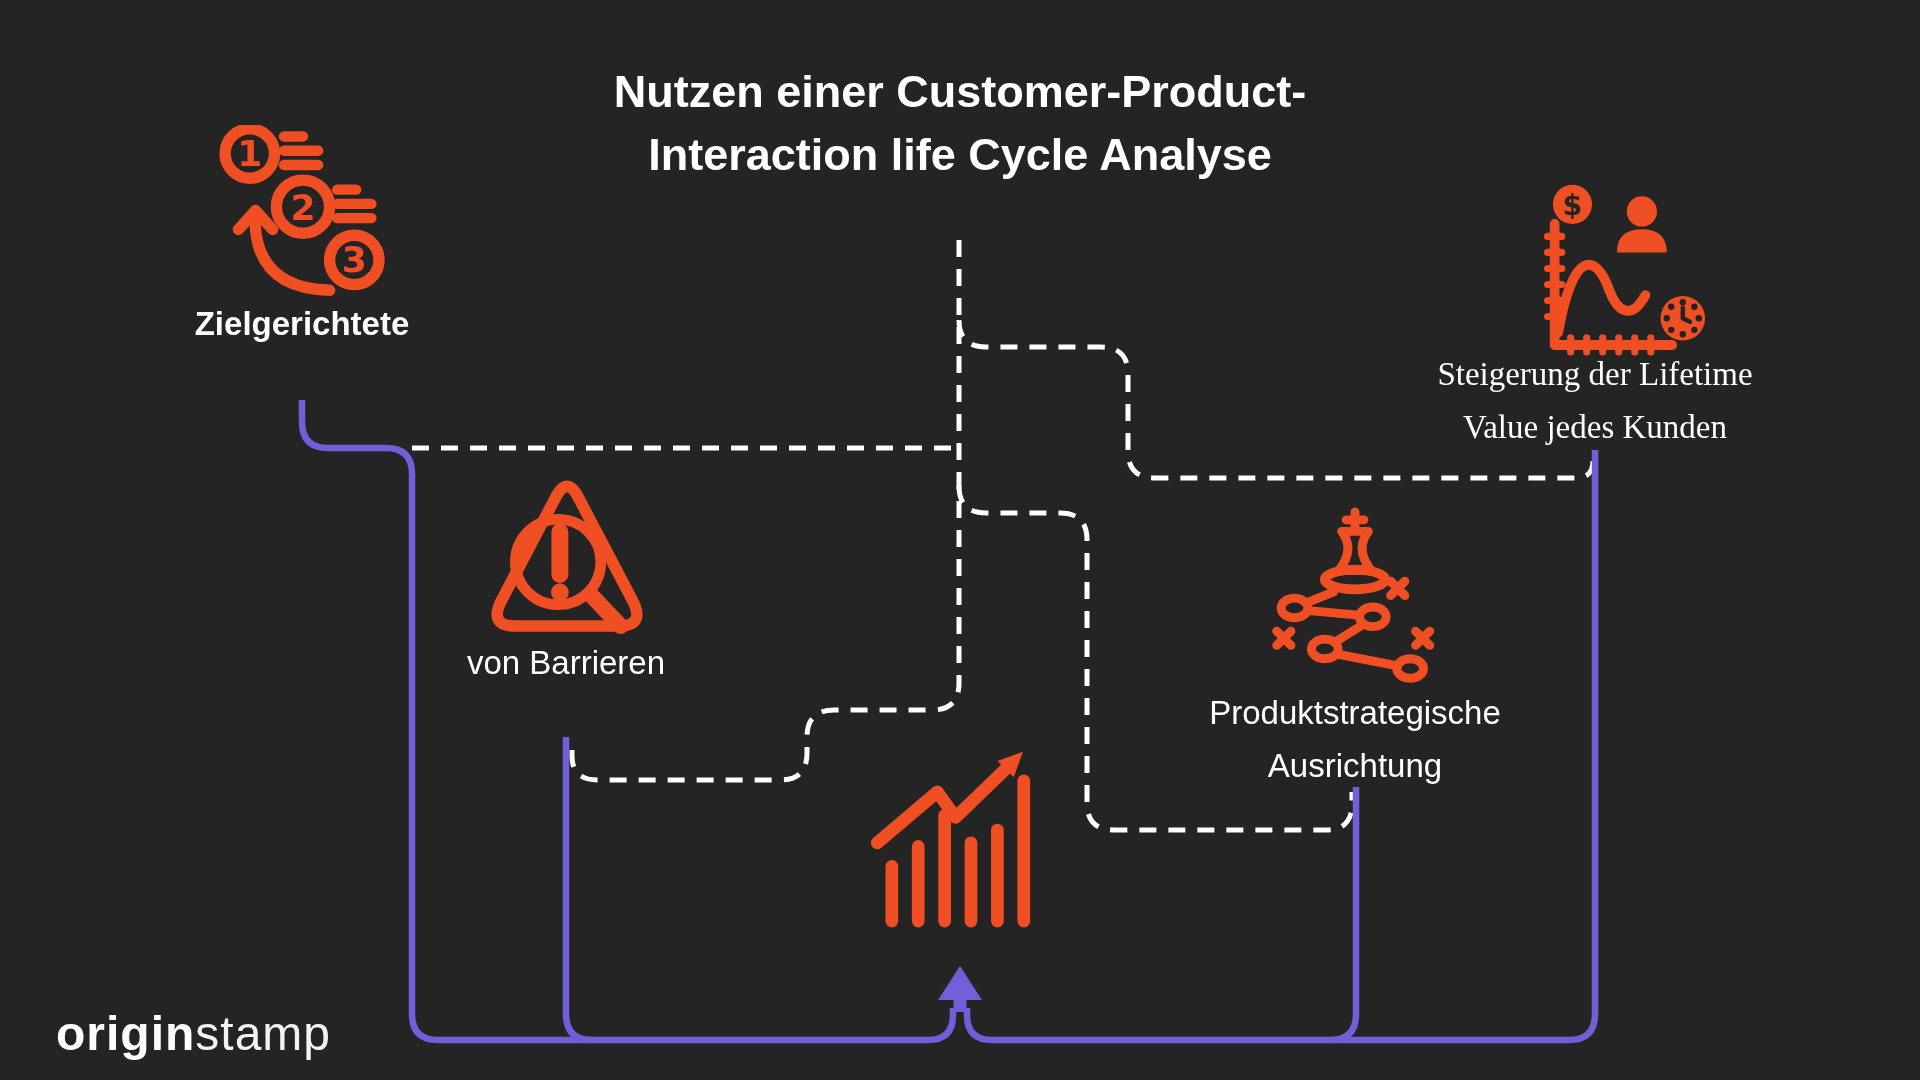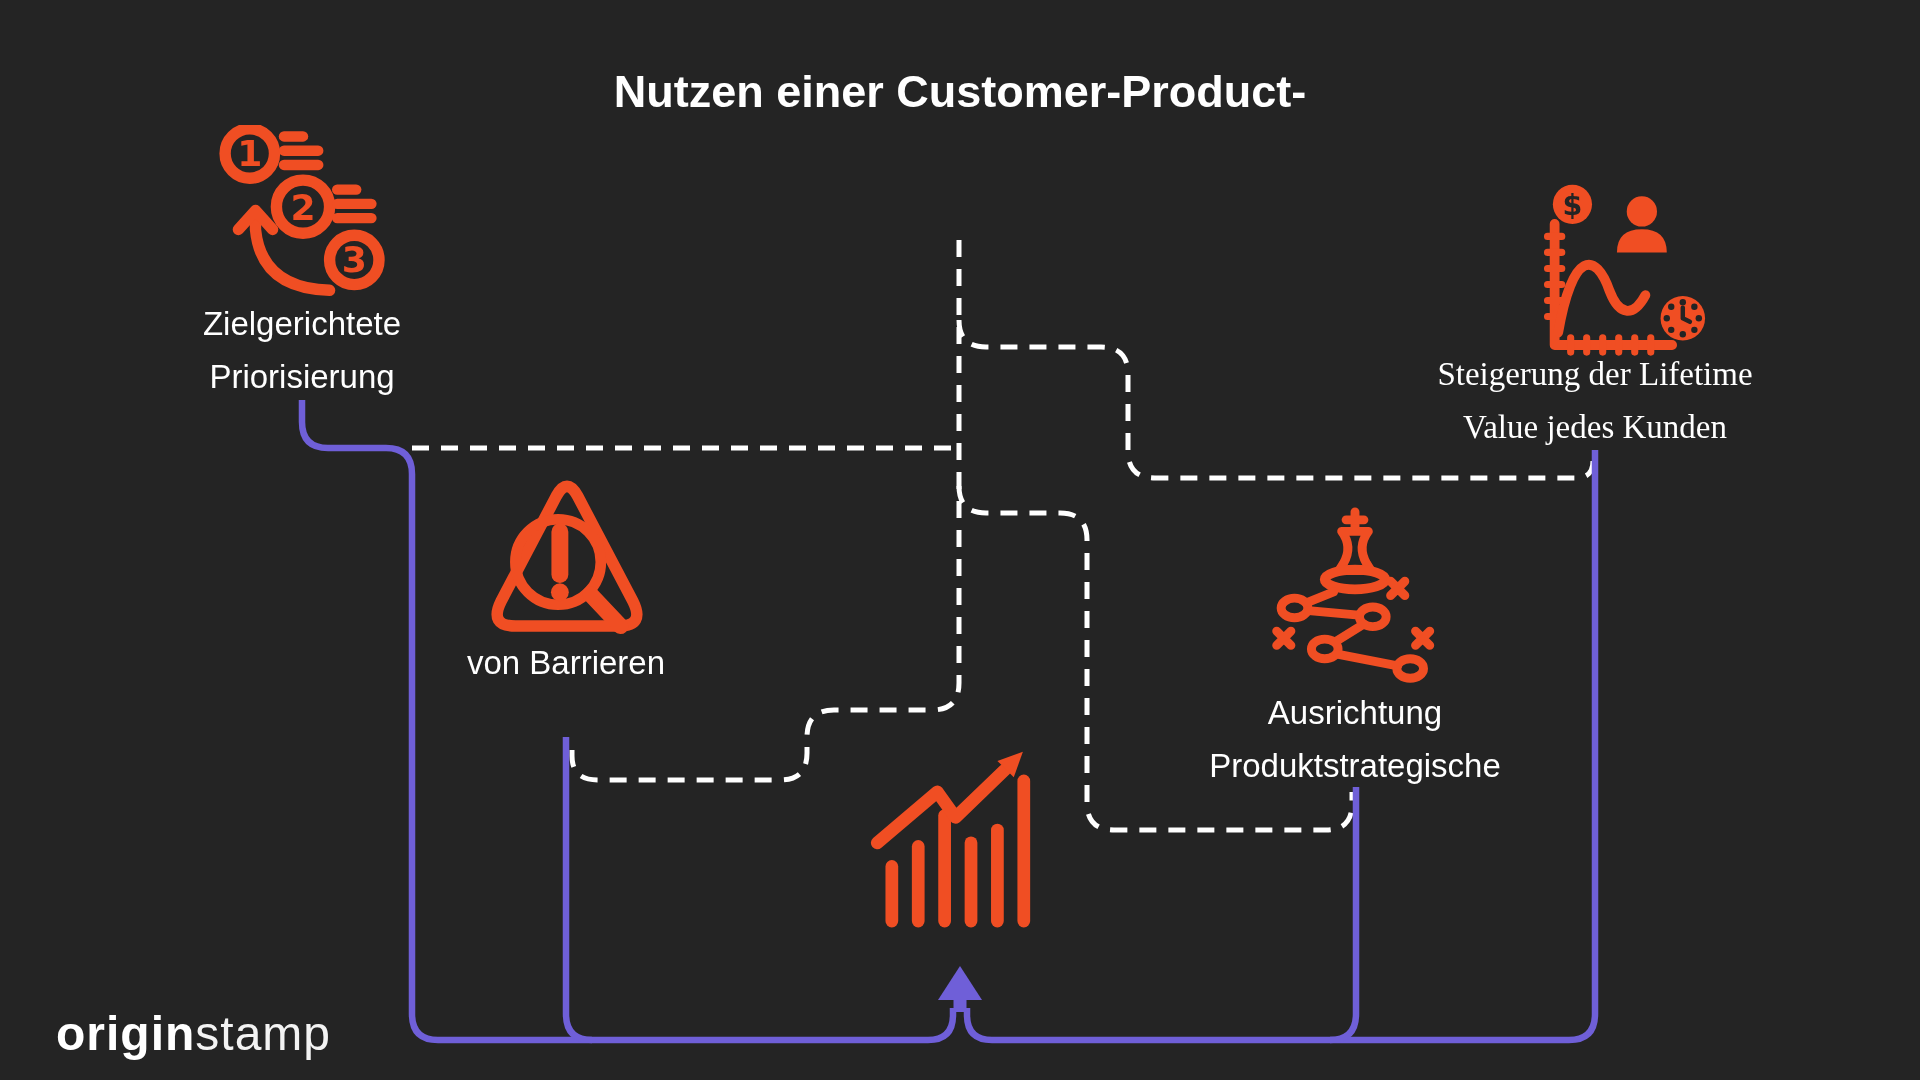--- a/index.html
+++ b/index.html
@@ -25,21 +25,21 @@
     text-align:center; color:var(--text);
     font-size:45px; line-height:63px; font-weight:700;
   }
   .title span{ display:block; }
 
   .benefit-label{
     position:absolute; text-align:center; color:var(--text);
     font-size:33px; line-height:53px; font-weight:400;
   }
   .benefit-label span{ display:block; }
-  #label-priority{ left:102px;  top:297px; width:400px; }
+  #label-priority{ left:102px;  top:297px; width:400px;font-weight:bold; }
   #label-warning { left:366px;  top:636px; width:400px; }
   #label-bars    { left:735px;  top:927px; width:450px; }
   #label-chess   { left:1155px; top:686px; width:400px; }
   #label-ltv     { left:1355px; top:348px; width:480px;font-family:Liberation Serif, serif; }
 
   .icon{ position:absolute; }
   #icon-priority{ left:208px;  top:125px; width:190px; height:190px; }
   #icon-warning { left:478px;  top:472px; width:178px; height:180px; }
   #icon-bars    { left:870px;  top:750px; width:182px; height:182px; }
   #icon-chess   { left:1266px; top:503px; width:178px; height:185px; }
@@ -75,41 +75,41 @@
     <path class="solid" d="M 566 737 L 566 1014 Q 566 1040 592 1040"></path>
     <path class="solid" d="M 1595 450 L 1595 1014 Q 1595 1040 1569 1040 L 992 1040 Q 967 1040 967 1015 L 967 1008"></path>
     <path class="solid" d="M 1356 787 L 1356 1014 Q 1356 1040 1330 1040"></path>
 
     <rect class="purple-fill" x="953.5" y="994" width="13" height="18"></rect>
     <polygon class="purple-fill" points="960,966 938,1000 982,1000"></polygon>
   </svg>
 
   <h1 class="title">
     <span>Nutzen einer Customer-Product-</span>
+    <span>Interaction life Cycle Analyse</span>
   </h1>
 
   <svg class="icon" id="icon-priority" viewBox="0 0 100 100">
     <circle class="s" cx="22" cy="15" r="13" stroke-width="6"></circle>
     <text class="num" x="22" y="21.5" font-size="19" text-anchor="middle">1</text>
     <line class="s" x1="40" y1="6" x2="50" y2="6" stroke-width="5.5"></line>
     <line class="s" x1="40" y1="13.5" x2="58" y2="13.5" stroke-width="5.5"></line>
     <line class="s" x1="40" y1="21" x2="58" y2="21" stroke-width="5.5"></line>
     <circle class="s" cx="50" cy="43" r="14" stroke-width="6"></circle>
     <text class="num" x="50" y="50" font-size="19" text-anchor="middle">2</text>
     <line class="s" x1="68" y1="34" x2="78" y2="34" stroke-width="5.5"></line>
     <line class="s" x1="68" y1="41.5" x2="86" y2="41.5" stroke-width="5.5"></line>
     <line class="s" x1="68" y1="49" x2="86" y2="49" stroke-width="5.5"></line>
     <circle class="s" cx="77" cy="71" r="13" stroke-width="6"></circle>
     <text class="num" x="77" y="77.5" font-size="19" text-anchor="middle">3</text>
     <path class="s" d="M 64 87 Q 28 86 25 55 L 25 49" stroke-width="6"></path>
     <polyline class="s" points="16,55 25,45 34,55" stroke-width="6"></polyline>
   </svg>
   <div class="benefit-label" id="label-priority">
     <span>Zielgerichtete</span>
-    <span>Priorisierung</span>
   </div>
 
   <svg class="icon" id="icon-warning" viewBox="0 0 100 100">
     <path class="s" d="M 44 13 Q 50 2 56 13 L 87 72 Q 94 86 79 86 L 21 86 Q 6 86 13 72 Z" stroke-width="6.5"></path>
     <circle class="s" cx="45" cy="50" r="24" stroke-width="6"></circle>
     <line class="s" x1="46" y1="33" x2="46" y2="57" stroke-width="9.5"></line>
     <circle class="f" cx="46" cy="67" r="5"></circle>
     <line class="s" x1="63" y1="68" x2="80" y2="86" stroke-width="9"></line>
   </svg>
   <div class="benefit-label" id="label-warning">
@@ -138,22 +138,22 @@
     <ellipse class="s" cx="60" cy="62" rx="7.5" ry="5.5" stroke-width="5"></ellipse>
     <line class="s" x1="55" y1="66" x2="39" y2="76" stroke-width="5"></line>
     <ellipse class="s" cx="33" cy="80" rx="7.5" ry="5.5" stroke-width="5"></ellipse>
     <line class="s" x1="40" y1="83" x2="74" y2="89.5" stroke-width="5"></line>
     <ellipse class="s" cx="81" cy="91" rx="7.5" ry="5.5" stroke-width="5"></ellipse>
     <path class="s" d="M 70 42 L 78 50 M 78 42 L 70 50" stroke-width="5"></path>
     <path class="s" d="M 6 70 L 14 78 M 14 70 L 6 78" stroke-width="5"></path>
     <path class="s" d="M 84 70 L 92 78 M 92 70 L 84 78" stroke-width="5"></path>
   </svg>
   <div class="benefit-label" id="label-chess">
+    <span>Produktstrategische</span>
     <span>Ausrichtung</span>
-    <span>Produktstrategische</span>
   </div>
 
   <svg class="icon" id="icon-ltv" viewBox="0 0 100 100">
     <path class="s" d="M 13 23 L 13 91 L 79 91" stroke-width="5.5"></path>
     <path class="s" stroke-width="4" d="M 9 30 L 17 30 M 9 39 L 17 39 M 9 48 L 17 48 M 9 57 L 17 57 M 9 66 L 17 66 M 9 75 L 17 75"></path>
     <path class="s" stroke-width="4" d="M 22 87 L 22 95 M 31 87 L 31 95 M 40 87 L 40 95 M 49 87 L 49 95 M 58 87 L 58 95 M 67 87 L 67 95"></path>
     <path class="s" d="M 15 84 C 23 38 36 38 44 61 C 49 74 57 76 64 63" stroke-width="5.5"></path>
     <circle class="f" cx="23" cy="12" r="11"></circle>
     <text class="cut" x="23" y="18" font-size="16" text-anchor="middle">$</text>
     <g>

